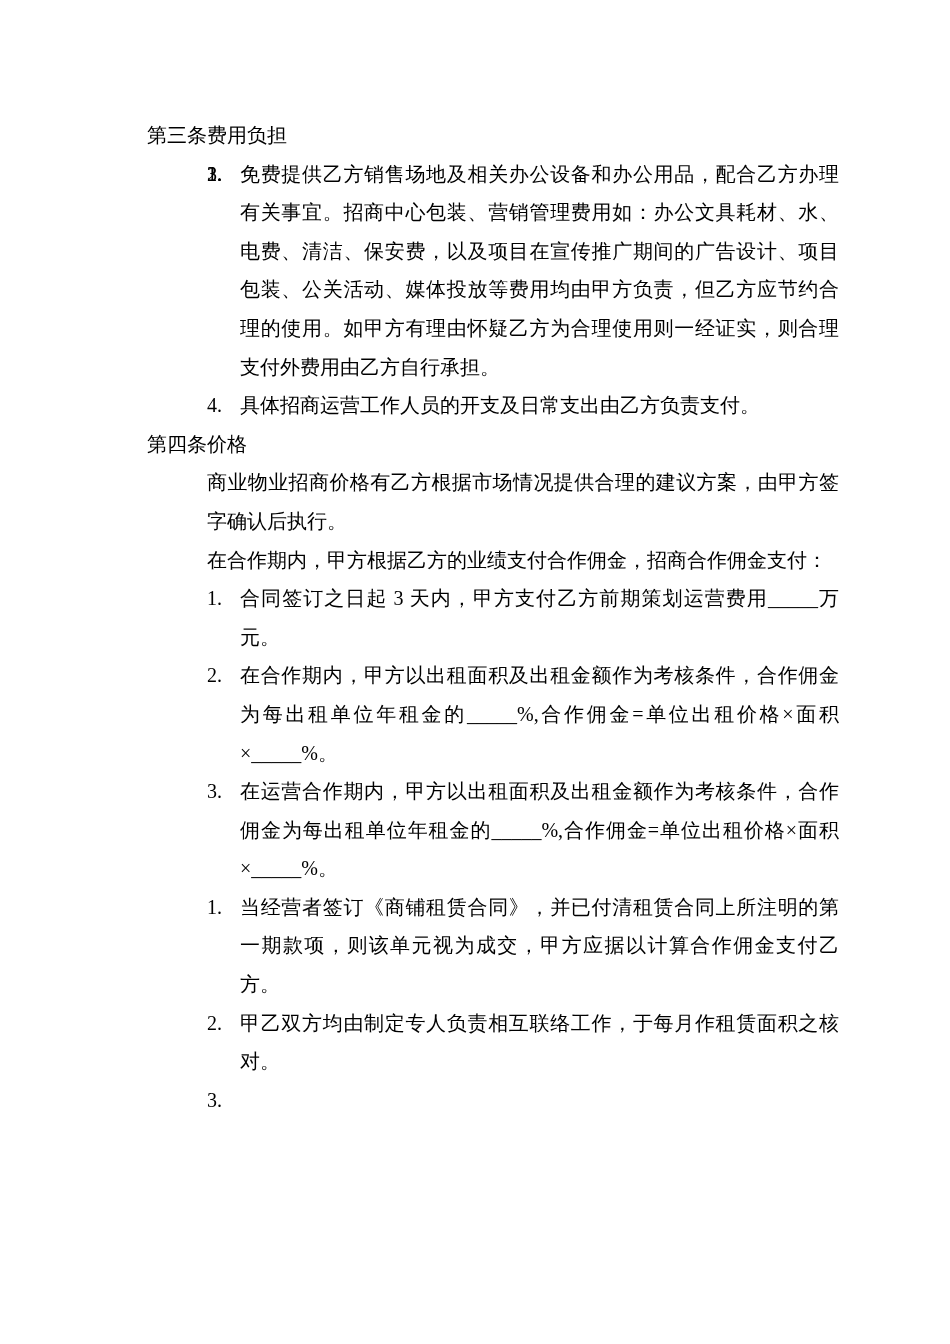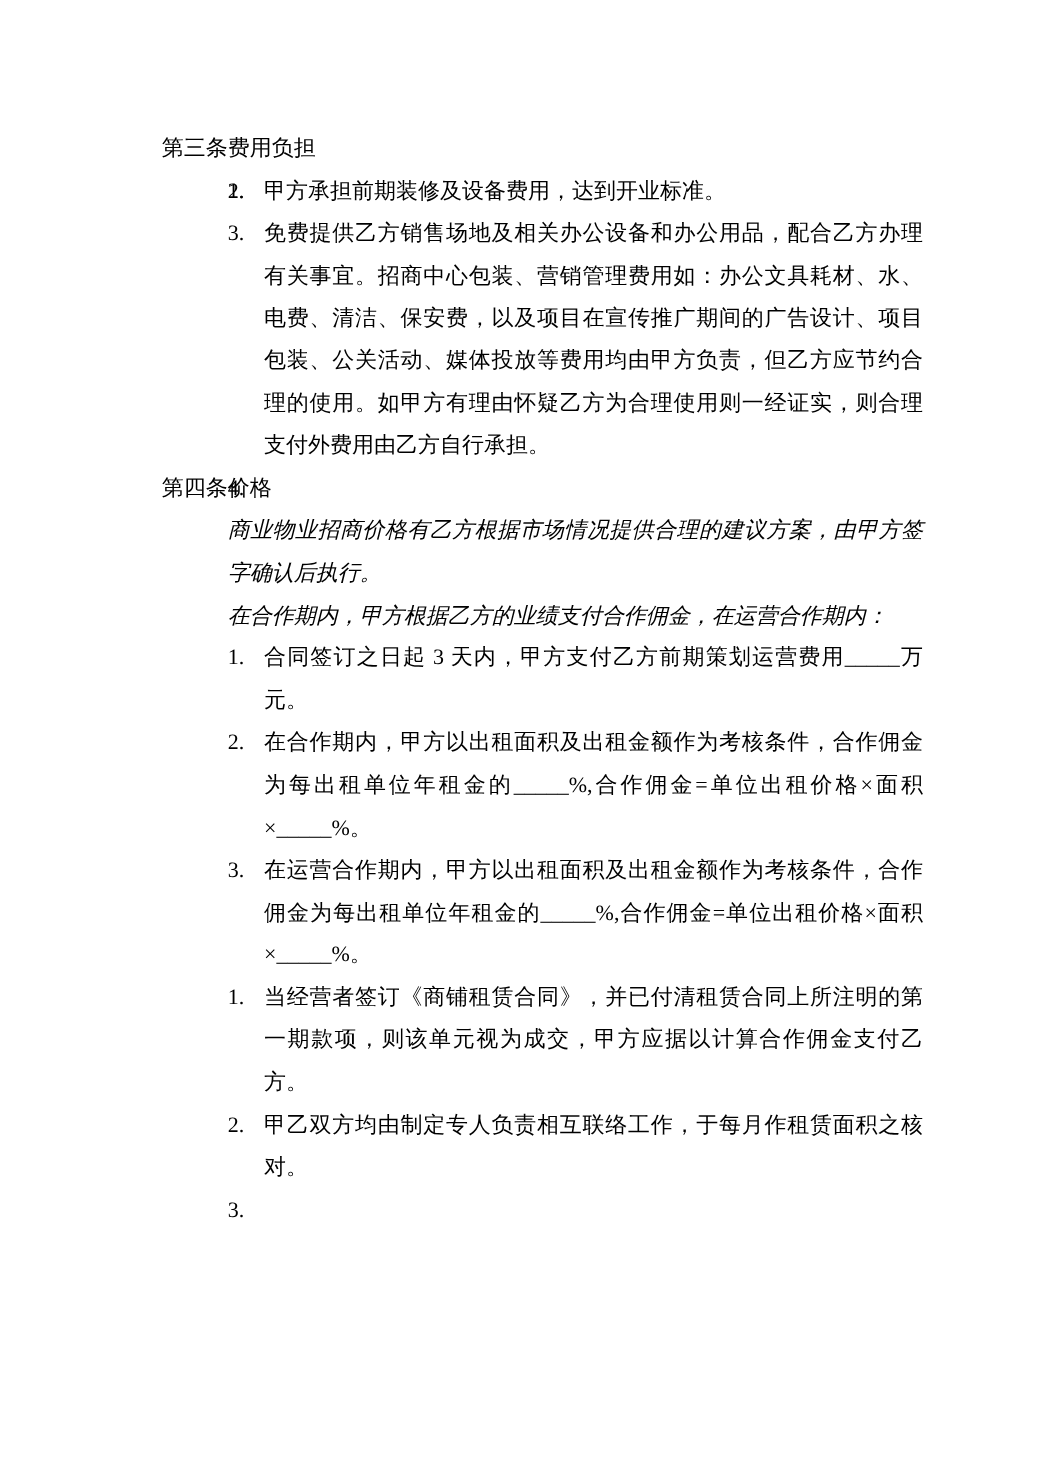--- a/index.html
+++ b/index.html
@@ -31,21 +31,20 @@
     text-align: left;
     white-space: nowrap;
   }
   .section-label {
     display: inline-block;
     width: 60px;
   }
   .section-paragraph {
     padding-left: 60px;
     text-align: justify;
-    font-style: italic;
   }
   .numbered-item {
     position: relative;
     padding-left: 93px;
     text-align: justify;
   }
   .item-number {
     position: absolute;
     left: 60px;
     top: 0;
@@ -59,40 +58,40 @@
 
     <div class="section">
       <div class="section-heading">
         <span class="section-label">第三条</span><span class="section-title">费用负担</span>
       </div>
       <div class="numbered-item">
         <span class="item-number">1.</span>
       </div>
       <div class="numbered-item">
         <span class="item-number">2.</span>
-        <span class="item-text">甲方承担前期装修及设备费用，达到开业标准。</span>
       </div>
       <div class="numbered-item">
         <span class="item-number">3.</span>
         <span class="item-text">免费提供乙方销售场地及相关办公设备和办公用品，配合乙方办理有关事宜。招商中心包装、营销管理费用如：办公文具耗材、水、电费、清洁、保安费，以及项目在宣传推广期间的广告设计、项目包装、公关活动、媒体投放等费用均由甲方负责，但乙方应节约合理的使用。如甲方有理由怀疑乙方为合理使用则一经证实，则合理支付外费用由乙方自行承担。</span>
       </div>
       <div class="numbered-item">
         <span class="item-number">4.</span>
+        <span class="item-text">具体招商运营工作人员的开支及日常支出由乙方负责支付。</span>
       </div>
     </div>
 
     <div class="section">
       <div class="section-heading">
         <span class="section-label">第四条</span><span class="section-title">价格</span>
       </div>
       <div class="section-paragraph">商业物业招商价格有乙方根据市场情况提供合理的建议方案，由甲方签字确认后执行。</div>
     </div>
 
     <div class="section">
-      <div class="section-paragraph">在合作期内，甲方根据乙方的业绩支付合作佣金，在运营合作期内：</div>
+      <div class="section-paragraph">在合作期内，甲方根据乙方的业绩支付合作佣金，招商合作佣金支付：</div>
       <div class="numbered-item">
         <span class="item-number">1.</span>
         <span class="item-text">合同签订之日起 3 天内，甲方支付乙方前期策划运营费用_____万元。</span>
       </div>
       <div class="numbered-item">
         <span class="item-number">2.</span>
         <span class="item-text">在合作期内，甲方以出租面积及出租金额作为考核条件，合作佣金为每出租单位年租金的_____%,合作佣金=单位出租价格×面积×_____%。</span>
       </div>
       <div class="numbered-item">
         <span class="item-number">3.</span>

